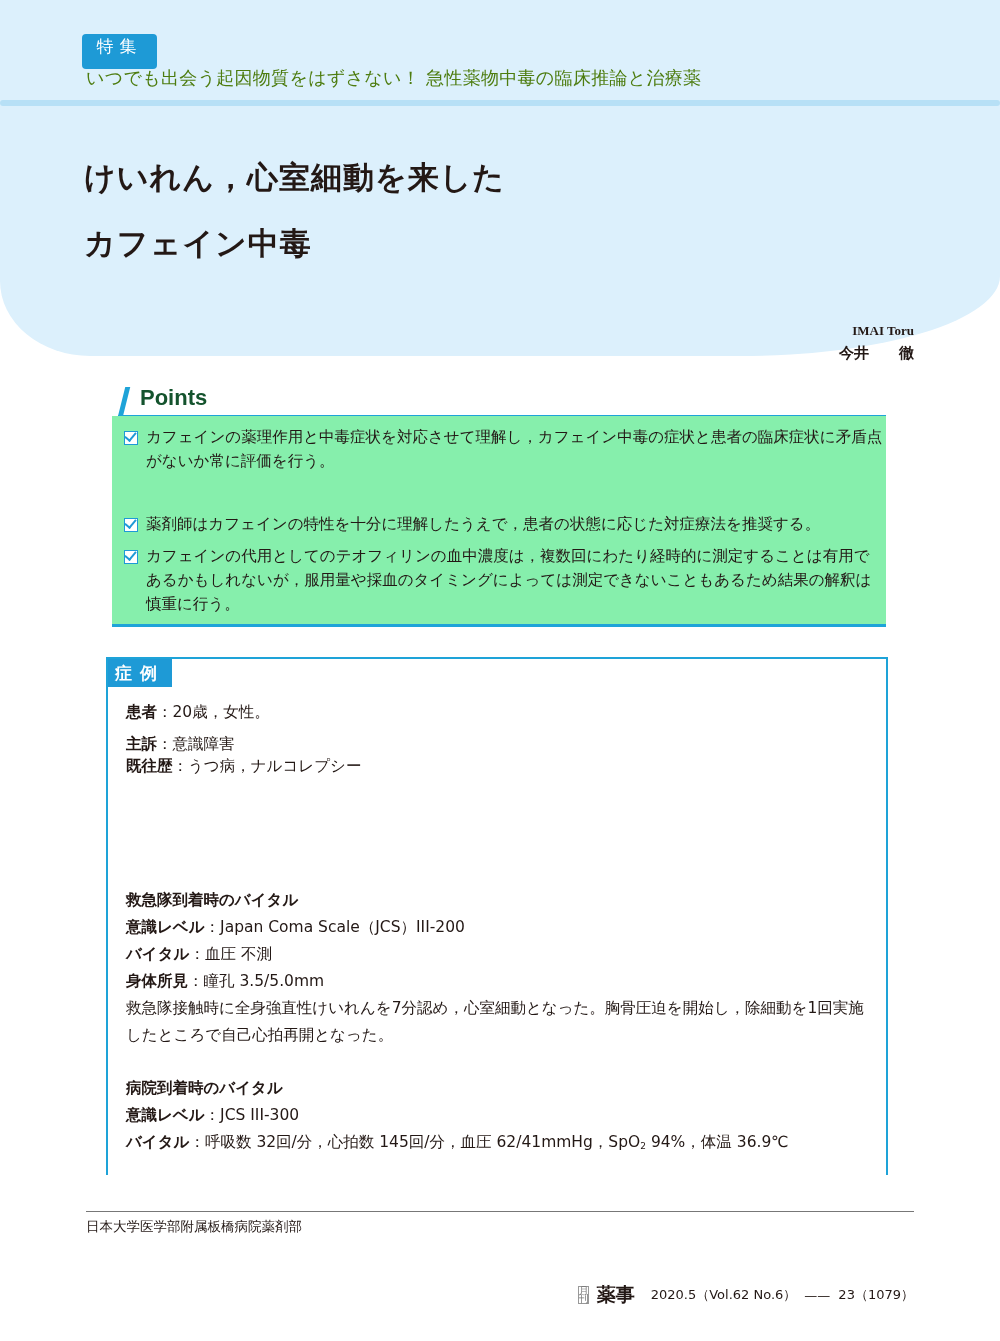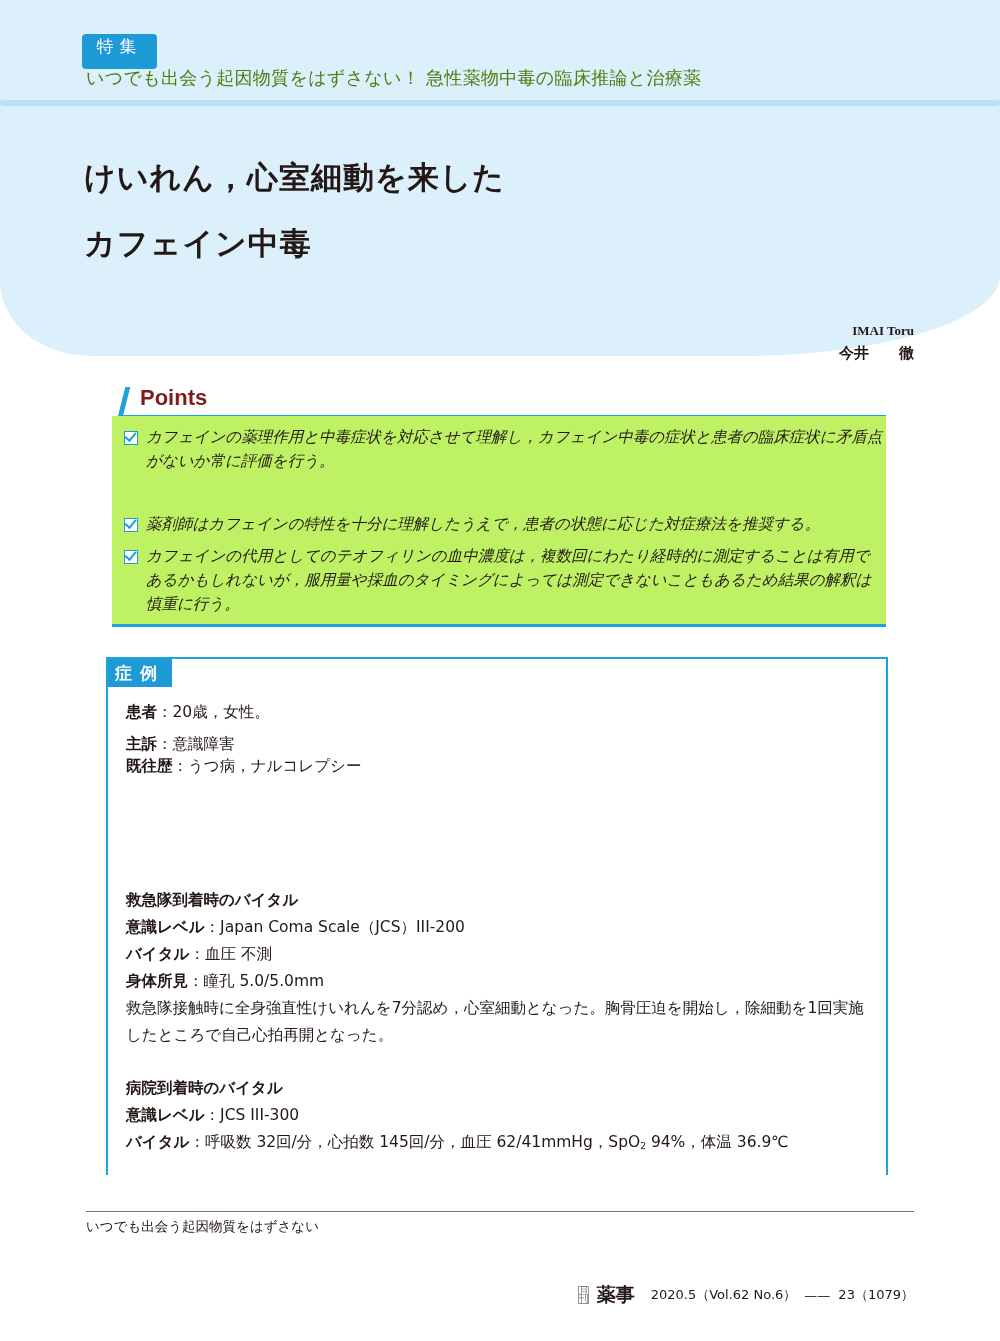--- a/index.html
+++ b/index.html
@@ -11,22 +11,22 @@
   .feature-tag { position:absolute; left:82px; top:34px; width:75px; height:35px; background:#1e9ad6;
                  color:#fff; font-size:17px; line-height:25px; text-align:center; letter-spacing:6px; border-radius:4px; }
   .series-title { position:absolute; left:86px; top:66px; font-size:18px; color:#4d7c0f; letter-spacing:0.3px; }
   .main-title { position:absolute; left:84px; top:144px; font-size:31px; font-weight:bold; line-height:66px; color:#231815; margin:0; letter-spacing:1px; }
   .author-jp { position:absolute; right:86px; top:296px; font-family:"DejaVu Serif", serif; font-weight:bold; font-size:15px;margin-top:48px; }
   .author-jp span.gap { display:inline-block; width:30px; }
   .author-en { position:absolute; right:86px; top:323px; font-family:"Liberation Serif", serif; font-weight:bold; font-size:13px; }
 
   .points-head { position:absolute; left:118px; top:385px; height:30px; width:768px; border-bottom:2px solid #1ea3d8; }
   .points-slash { position:absolute; left:3px; top:2px; width:5px; height:34px; background:#1ea3d8; transform:skewX(-14deg); }
-  .points-label { position:absolute; left:22px; top:0px; font-size:22px; font-weight:bold; color:#7f1d1d; font-family:"Liberation Sans", sans-serif; }
-  .points-box { position:absolute; left:112px; top:416px; width:774px; height:208px; background:#bef264; border-bottom:3px solid #1ea3d8;font-style:italic; }
+  .points-label { position:absolute; left:22px; top:0px; font-size:22px; font-weight:bold; color:#14532d; font-family:"Liberation Sans", sans-serif; }
+  .points-box { position:absolute; left:112px; top:416px; width:774px; height:208px; background:#86efac; border-bottom:3px solid #1ea3d8; }
   .point { position:absolute; left:12px; width:760px; font-size:15.5px; line-height:24px; padding-left:22px; box-sizing:border-box; }
   .check { position:absolute; left:0; top:6px; width:12px; height:12px; border:1.5px solid #1e9ad6; background:#fff; }
   .check::after { content:""; position:absolute; left:2px; top:-2px; width:5px; height:9px; border-right:2.5px solid #1e9ad6; border-bottom:2.5px solid #1e9ad6; transform:rotate(40deg); }
 
   .case-box { position:absolute; left:106px; top:657px; width:782px; height:540px; border:2px solid #1ea3d8; border-bottom:none; box-sizing:border-box; }
   .case-tag { position:absolute; left:0; top:0; width:64px; height:28px; background:#1e9ad6; color:#fff;
               font-size:17px; font-weight:bold; line-height:28px; text-align:center; letter-spacing:8px; }
   .case-line { position:absolute; left:18px; font-size:15.5px; line-height:27px; white-space:nowrap; }
   .case-line b { font-weight:bold; }
   .para { position:absolute; left:18px; width:752px; font-size:15.5px; line-height:27px; }
@@ -66,30 +66,30 @@
 
 <div class="case-box">
   <div class="case-tag">症例</div>
   <div class="case-line" style="top:40px;"><b>患者</b><span>：20歳，女性。</span></div>
   <div class="case-line" style="top:72px;"><b>主訴</b><span>：意識障害</span></div>
   <div class="case-line" style="top:94px;"><b>既往歴</b><span>：うつ病，ナルコレプシー</span></div>
 
   <div class="case-line" style="top:228px;font-weight:bold;">救急隊到着時のバイタル</div>
   <div class="case-line" style="top:255px;"><b>意識レベル</b><span>：Japan Coma Scale（JCS）III-200</span></div>
   <div class="case-line" style="top:282px;"><b>バイタル</b><span>：血圧 不測</span></div>
-  <div class="case-line" style="top:309px;"><b>身体所見</b><span>：瞳孔 5.0/5.0mm</span></div>
+  <div class="case-line" style="top:309px;"><b>身体所見</b><span>：瞳孔 3.5/5.0mm</span></div>
   <div class="para" style="top:336px;">救急隊接触時に全身強直性けいれんを7分認め，心室細動となった。胸骨圧迫を開始し，除細動を1回実施したところで自己心拍再開となった。</div>
 
   <div class="case-line" style="top:416px;font-weight:bold;">病院到着時のバイタル</div>
   <div class="case-line" style="top:443px;"><b>意識レベル</b><span>：JCS III-300</span></div>
   <div class="case-line" style="top:470px;"><b>バイタル</b><span>：呼吸数 32回/分，心拍数 145回/分，血圧 62/41mmHg，SpO</span><span class="sub">2</span><span> 94%，体温 36.9℃</span></div>
 </div>
 <div class="page-cover"></div>
 
 <div class="foot-rule"></div>
-<div class="affil">いつでも出会う起因物質をはずさない</div>
+<div class="affil">日本大学医学部附属板橋病院薬剤部</div>
 <div class="footer">
   <span class="journal-mini">月刊</span>
   <span class="journal">薬事</span>
   <span>2020.5（Vol.62 No.6）</span>
   <span>——</span>
   <span>23（1079）</span>
 </div>
 
 </body></html>

